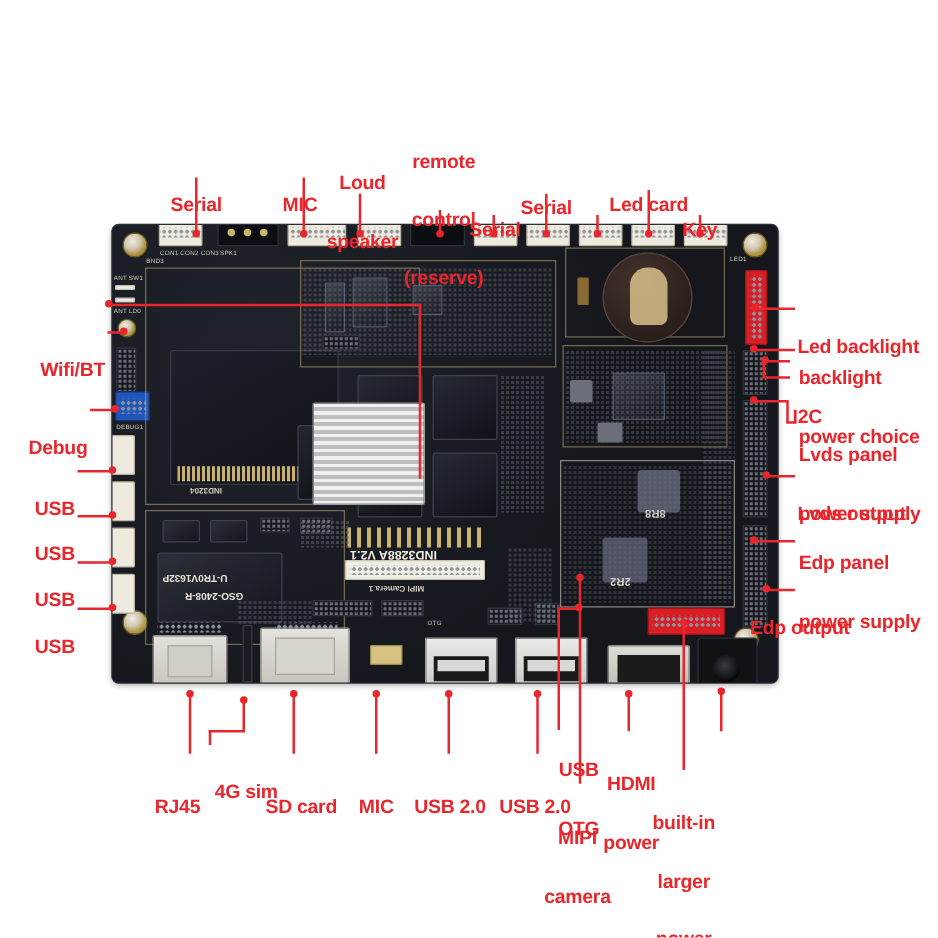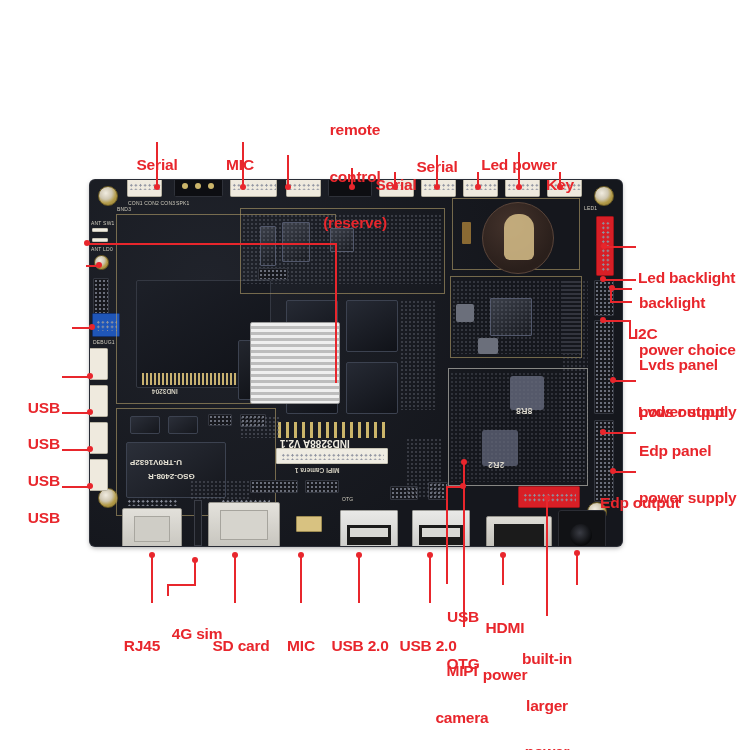--- a/index.html
+++ b/index.html
@@ -349,38 +349,48 @@
 
   <div class="ln lnv" style="left:576px;top:553px;height:32px;"></div>
   <div class="dot" style="left:577px;top:553px;"></div>
 
   <div class="lbl c" style="left:157px;top:126px;">
     <span>Serial</span>
   </div>
   <div class="lbl c" style="left:240px;top:126px;">
     <span>MIC</span>
   </div>
+  <div class="lbl c" style="left:290px;top:108px;">
+    <span>Loud</span>
+    <span>speaker</span>
+  </div>
   <div class="lbl c" style="left:355px;top:91px;">
     <span>remote</span>
     <span>control</span>
     <span>(reserve)</span>
   </div>
   <div class="lbl c" style="left:396px;top:146px;">
     <span>Serial</span>
   </div>
   <div class="lbl c" style="left:437px;top:128px;">
     <span>Serial</span>
   </div>
   <div class="lbl c" style="left:519px;top:126px;">
-    <span>Led power</span>
+    <span>Led card</span>
   </div>
   <div class="lbl c" style="left:560px;top:146px;">
     <span>Key</span>
   </div>
 
+  <div class="lbl r" style="left:84px;top:258px;">
+    <span>Wifi/BT</span>
+  </div>
+  <div class="lbl r" style="left:70px;top:320px;">
+    <span>Debug</span>
+  </div>
   <div class="lbl r" style="left:60px;top:369px;">
     <span>USB</span>
   </div>
   <div class="lbl r" style="left:60px;top:405px;">
     <span>USB</span>
   </div>
   <div class="lbl r" style="left:60px;top:442px;">
     <span>USB</span>
   </div>
   <div class="lbl r" style="left:60px;top:479px;">

